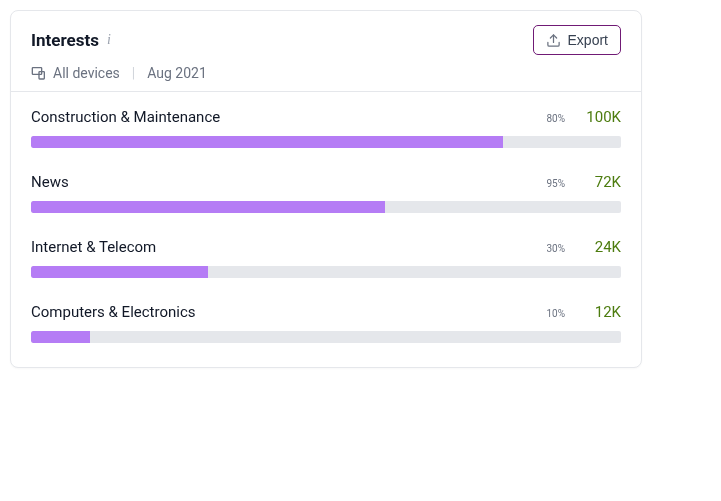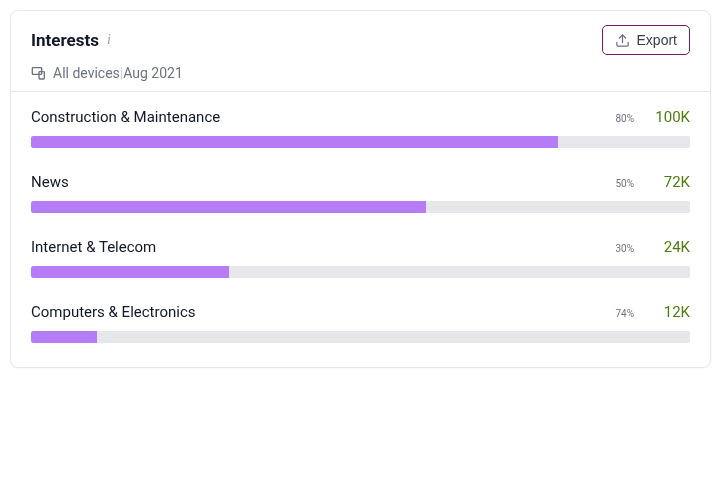--- a/index.html
+++ b/index.html
@@ -6,21 +6,21 @@
       box-sizing: border-box;
       margin: 0;
       padding: 0;
     }
     body {
       font-family: -apple-system, BlinkMacSystemFont, "Segoe UI", Roboto, Helvetica, Arial, sans-serif;
       background: #fff;
       padding: 10px;
     }
     .card {
-      width: 701px;
+      width: 632px;
       border: 1px solid #e5e7eb;
       border-radius: 8px;
       box-shadow: 0 1px 2px rgba(0,0,0,0.03);
       background: #fff;
     }
     .card-header {
       padding: 14px 20px 10px 20px;
       border-bottom: 1px solid #e5e7eb;
     }
     .header-top {
@@ -56,20 +56,21 @@
       padding: 6px 12px;
       font-size: 14px;
       color: #374151;
       cursor: pointer;
     }
     .export-icon svg {
       display: block;
     }
     .header-sub {
       display: flex;
+      gap: 12px;
       color: #6b7280;
       font-size: 14px;
     }
     .devices-wrap {
       display: flex;
       align-items: center;
       gap: 6px;
       cursor: pointer;
     }
     .devices-icon svg {
@@ -165,21 +166,21 @@
         <span class="row-value">100K</span>
       </div>
       <div class="bar-track">
         <div class="bar-fill" style="width:80%"></div>
       </div>
     </div>
 
     <div class="row">
       <div class="row-top">
         <span class="row-label">News</span>
-        <span class="row-percent">50%</span>
+        <span class="row-percent">95%</span>
         <span class="row-value">72K</span>
       </div>
       <div class="bar-track">
         <div class="bar-fill" style="width:60%"></div>
       </div>
     </div>
 
 
     <div class="row">
       <div class="row-top">
@@ -188,21 +189,21 @@
         <span class="row-value">24K</span>
       </div>
       <div class="bar-track">
         <div class="bar-fill" style="width:30%"></div>
       </div>
     </div>
 
     <div class="row">
       <div class="row-top">
         <span class="row-label">Computers &amp; Electronics</span>
-        <span class="row-percent">74%</span>
+        <span class="row-percent">10%</span>
         <span class="row-value">12K</span>
       </div>
       <div class="bar-track">
         <div class="bar-fill" style="width:10%"></div>
       </div>
     </div>
   </div>
 </div>
 
 </body></html>

